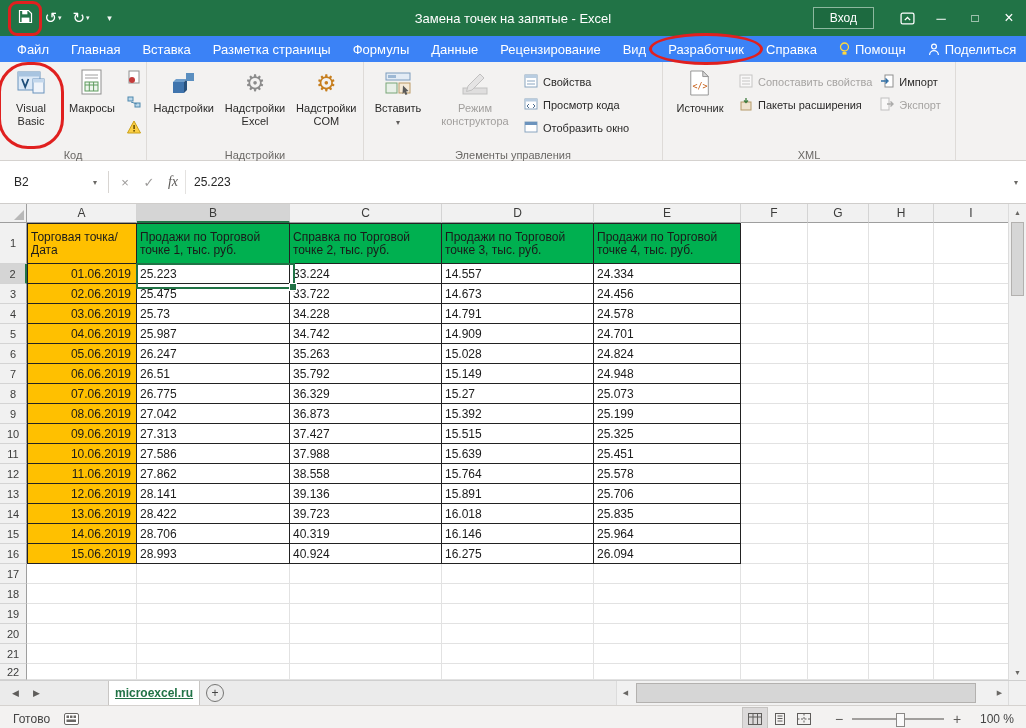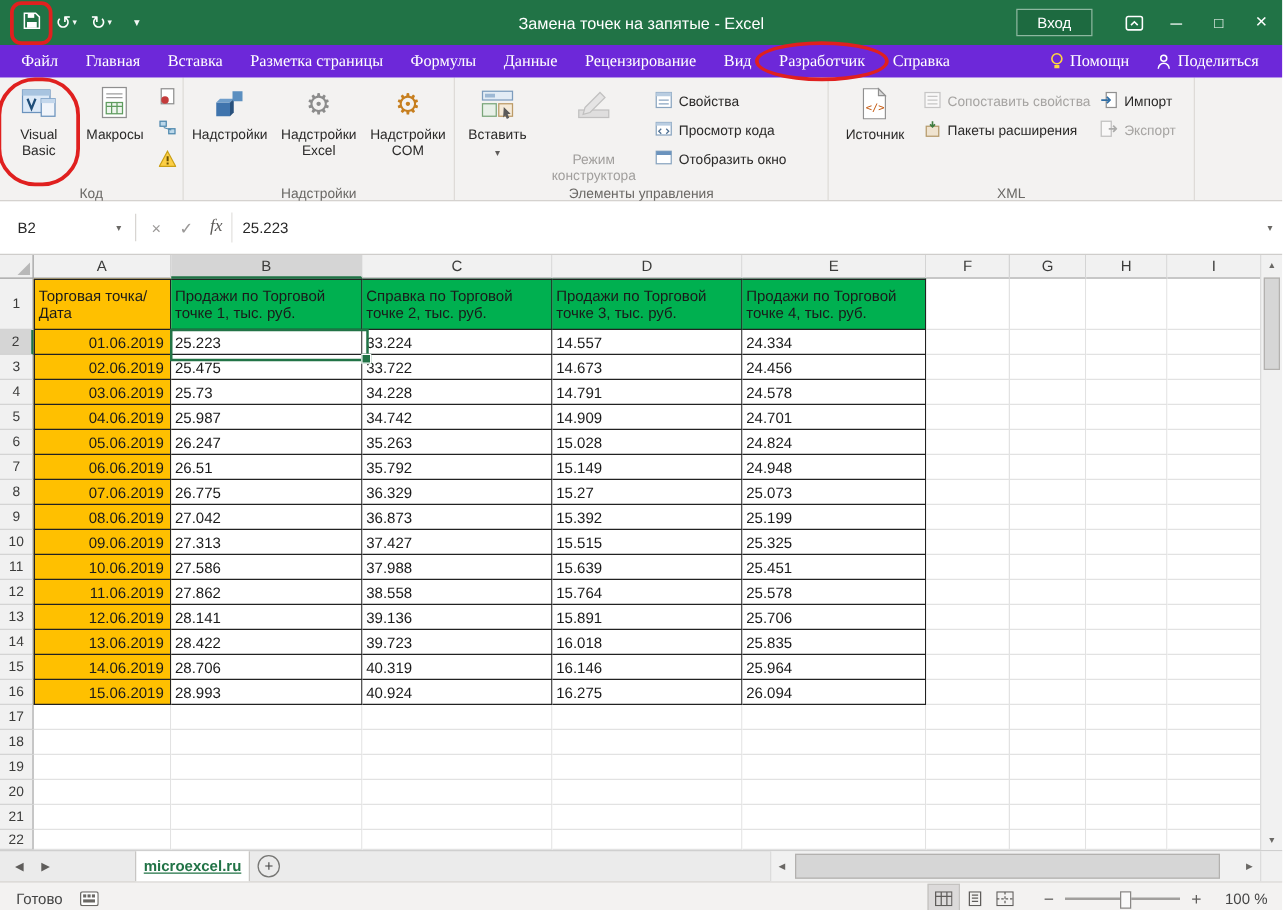--- a/index.html
+++ b/index.html
@@ -17,34 +17,34 @@
   .qat{display:flex;align-items:center;gap:4px;padding-left:13px;}
   .qat-btn{position:relative;display:flex;align-items:center;justify-content:center;min-width:24px;height:25px;font-size:15px;color:#fff;cursor:default;}
   .qat-btn .mini{font-size:7px;margin-left:1px;opacity:.95;}
   .tb-title{position:absolute;left:50%;transform:translateX(-50%);font-size:13px;white-space:nowrap;z-index:5;}
   .tb-right{margin-left:auto;display:flex;align-items:center;height:36px;text-align:center;}
   .signin{font-size:12px;border:1px solid #8db89f;background:#1d6a40;padding:3px 16px;margin-right:16px;cursor:default;}
   .tb-btn{width:34px;height:36px;display:flex;align-items:center;justify-content:center;font-size:13px;cursor:default;}
   .tb-btn.maxi{font-size:12px;}
 
   
-  .tabrow{height:26px;background:#6d28d9;display:flex;align-items:stretch;color:#fff;font-size:13px;padding:0 8px 0 6px;overflow:visible;position:relative;z-index:40;font-family:Liberation Serif, serif;}
+  .tabrow{height:26px;background:#3b82f6;display:flex;align-items:stretch;color:#fff;font-size:13px;padding:0 8px 0 6px;overflow:visible;position:relative;z-index:40;}
   .tab{display:flex;align-items:center;padding:0 11px;position:relative;white-space:nowrap;cursor:default;}
   .tab .tab-ic{display:flex;align-items:center;margin-right:5px;}
   .tab.helper{margin-left:auto;}
 
   
   .ribbon{height:98px;background:#f3f2f1;border-bottom:1px solid #d5d2cf;display:flex;align-items:stretch;position:relative;}
   .rgroup{display:flex;flex-direction:column;border-right:1px solid #dedbd8;padding:1px 2px 0 2px;}
   .rgroup-content{flex:1;display:flex;align-items:flex-start;}
   .rgroup-label{height:16px;font-size:11px;color:#6a6865;text-align:center;line-height:15px;}
   .rbtn-lg{display:flex;flex-direction:column;align-items:center;justify-content:flex-start;padding:5px 4px 0 4px;height:80px;font-size:11px;line-height:13px;color:#2b2a29;text-align:center;cursor:default;}
   .rbtn-lg .ic{height:30px;display:flex;align-items:center;justify-content:center;margin-bottom:4px;}
   .rbtn-lg .drop{font-size:8px;color:#5f5d5b;margin-top:1px;}
-  .rbtn-lg.disabled{color:#a19f9d;justify-content:space-between;}
+  .rbtn-lg.disabled{color:#a19f9d;}
   .smcol{display:flex;flex-direction:column;gap:7px;padding-top:7px;}
   .rbtn-ic{width:20px;height:18px;display:flex;align-items:center;justify-content:center;cursor:default;}
   .smcol-l{display:flex;flex-direction:column;padding-top:7px;}
   .rbtn-sm{display:flex;align-items:center;gap:5px;height:23px;font-size:11px;color:#2b2a29;padding:0 4px;white-space:nowrap;cursor:default;}
   .rbtn-sm.disabled{color:#a6a4a2;}
   .gear{font-size:23px;line-height:23px;color:#8c8c8c;}
   .gear.orange{color:#c77f1f;}
   .vb-wrap{position:relative;}
 
   

